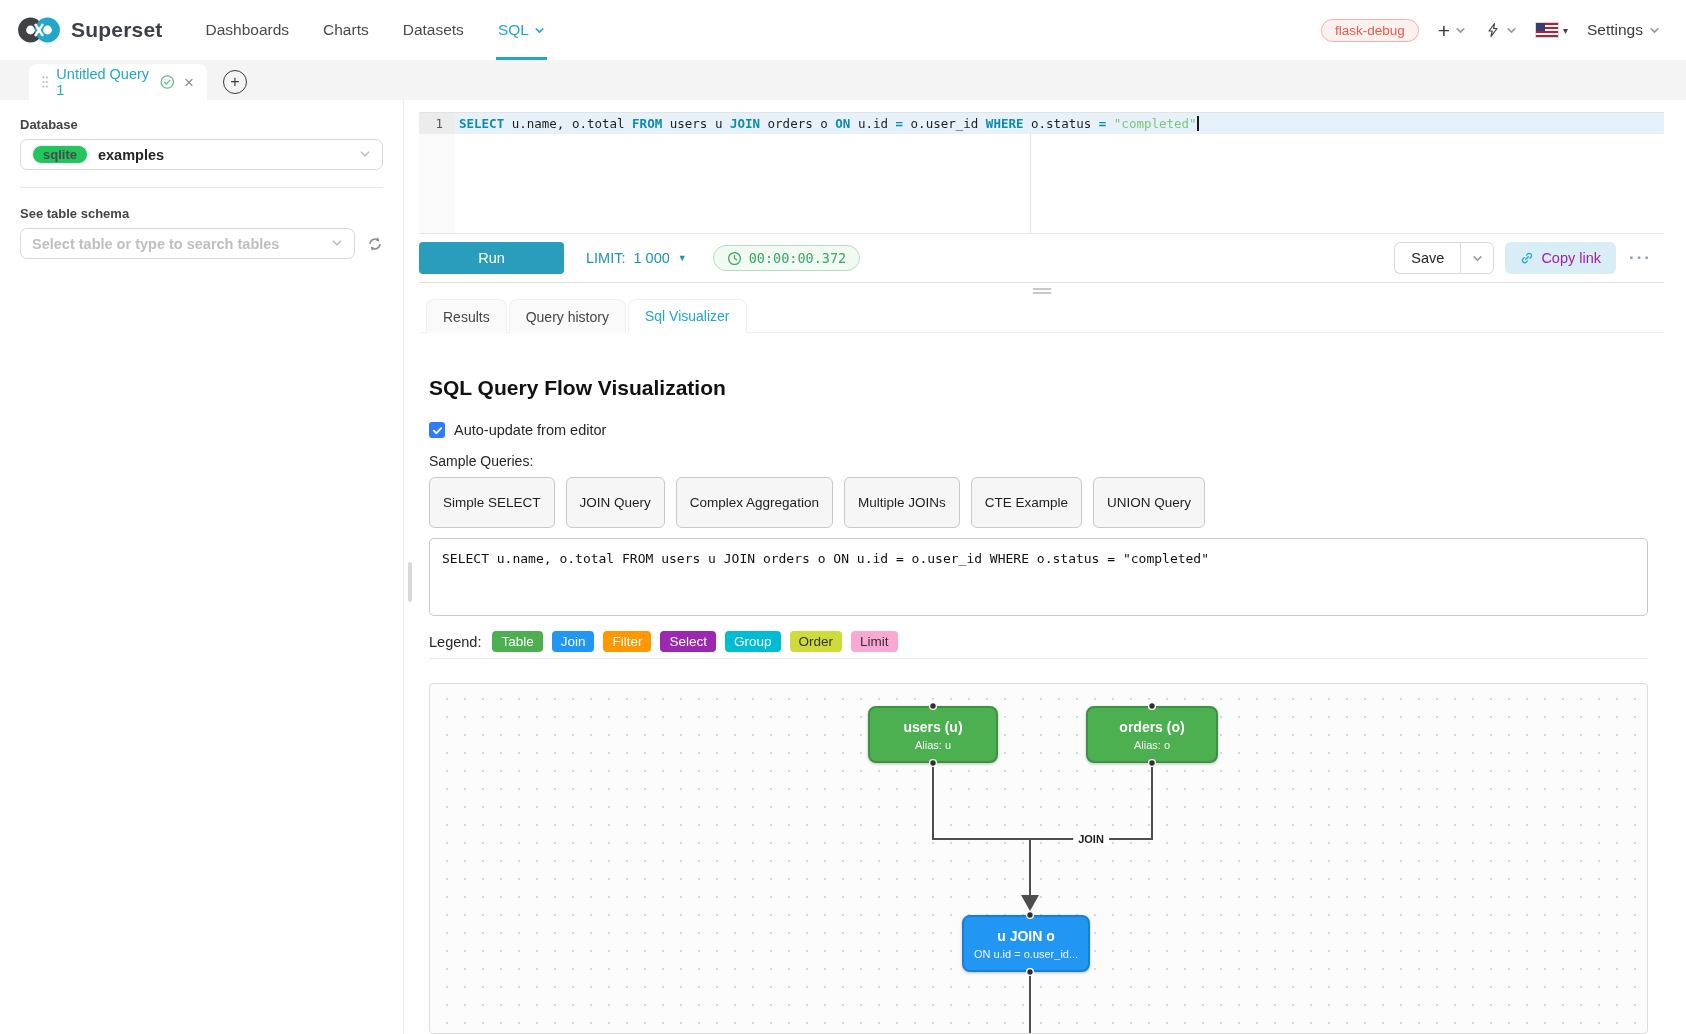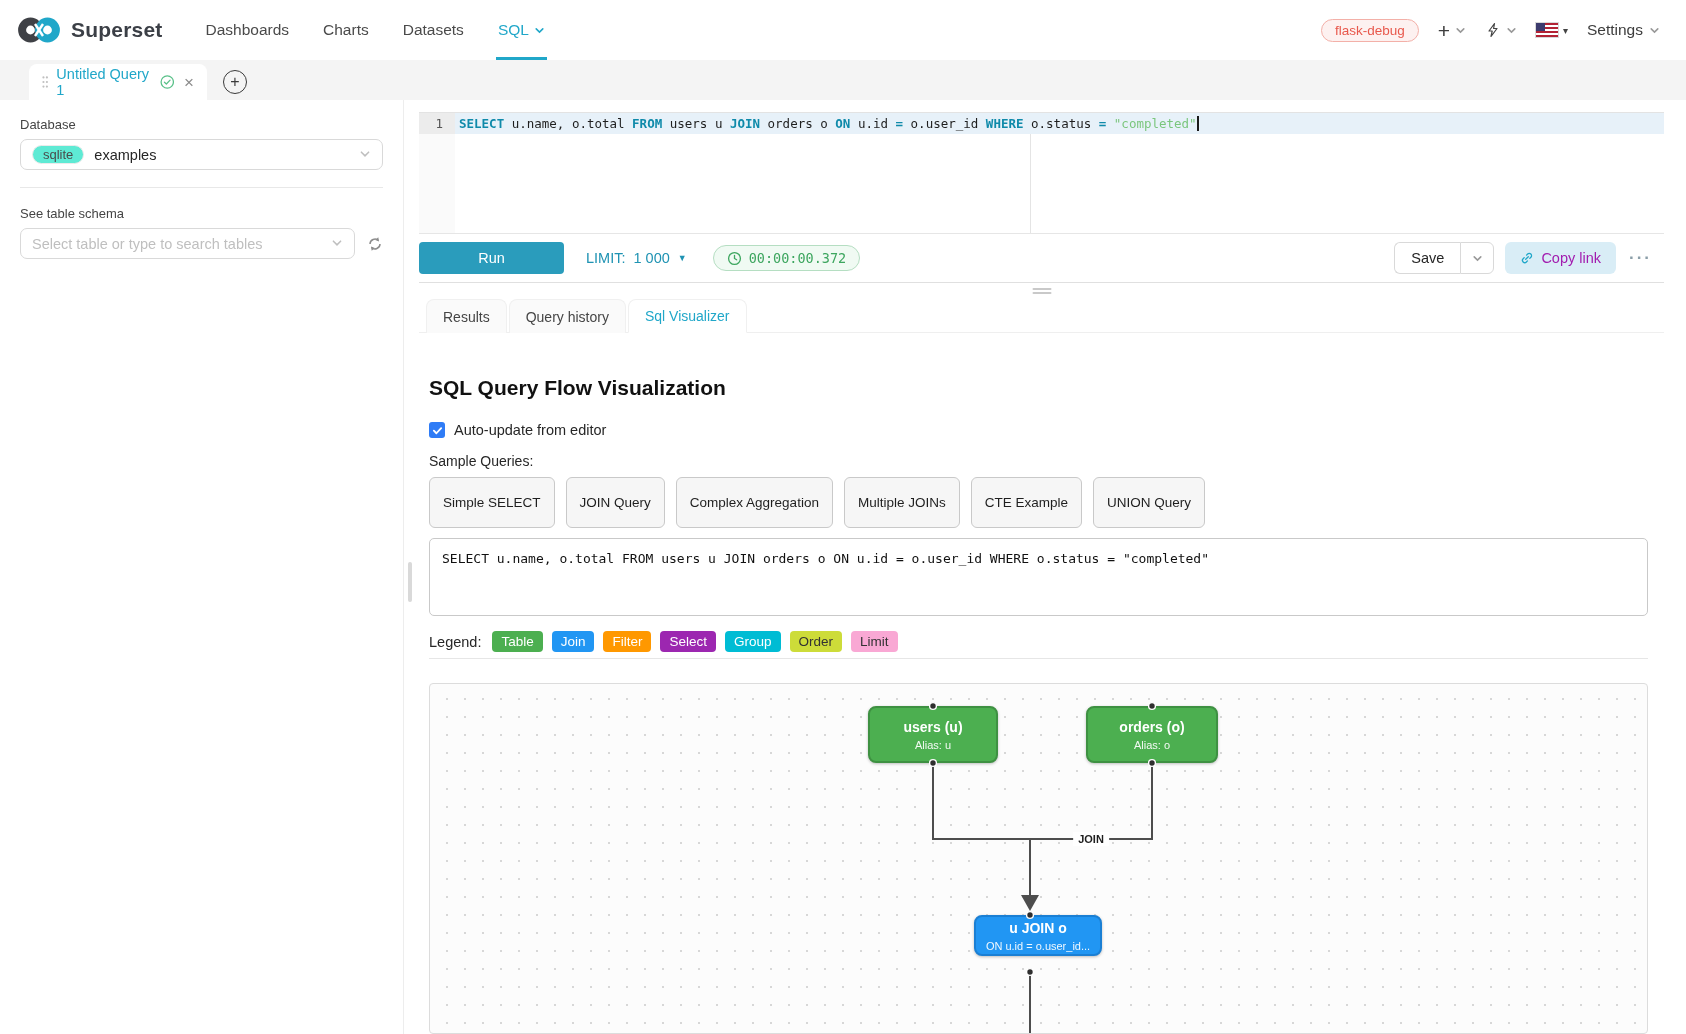--- a/index.html
+++ b/index.html
@@ -30,33 +30,33 @@
 
   
   .tabstrip { height:40px; background:#f4f4f4; display:flex; align-items:flex-end; padding-left:29px; }
   .query-tab { height:36px; width:178px; background:#fff; border-radius:8px 8px 0 0; display:flex; align-items:center; gap:8px; padding:0 13px; cursor:pointer; }
   .query-tab-title { color:#20a7c9; font-size:14.5px; }
   .tab-close { color:#8c8c8c; font-size:17px; line-height:1; margin-left:2px; cursor:pointer; }
   .newtab-btn { width:24px; height:24px; border:1.6px solid #3a3a3a; border-radius:50%; display:flex; align-items:center; justify-content:center; font-size:16px; color:#3a3a3a; margin:0 0 6px 16px; cursor:pointer; }
 
   
   .content-row { display:flex; height:934px; }
-  .sidebar { width:403px; padding:17px 20px 0; }
+  .sidebar { width:403px; padding:17px 20px 0;font-weight:bold; }
   .rail { width:16px; position:relative; border-left:1px solid #ededed; }
   .rail-handle { position:absolute; left:4px; top:462px; width:4px; height:40px; border-radius:2px; background:#d9d9d9; cursor:col-resize; }
   .main-pane { flex:1; padding-right:22px; display:flex; flex-direction:column; }
 
   
   .field-label { font-size:13px; color:#454545; margin:0 0 7px; }
   .group-db { margin-top:0; }
   .group-schema { margin-top:20px; }
   .select-row { display:flex; align-items:center; gap:12px; }
   .select { flex:1; height:31px; border:1px solid #d9d9d9; border-radius:7px; background:#fff; display:flex; align-items:center; gap:10px; padding:0 11px; cursor:pointer; }
   .select .sel-chev { margin-left:auto; color:#bfbfbf; }
-  .engine-pill { background:#5eead4; border:1px solid #ebebeb; border-radius:11px; padding:1px 10px; font-size:13px; color:#4a4a4a; }
+  .engine-pill { background:#22c55e; border:1px solid #ebebeb; border-radius:11px; padding:1px 10px; font-size:13px; color:#4a4a4a; }
   .select-value { font-size:14.5px; color:#262626; }
   .placeholder { color:#bfbfbf; font-size:14.5px; }
   .sidebar-divider { height:1px; background:#e8e8e8; margin:17px 0 18px; }
   .refresh-btn { display:flex; align-items:center; cursor:pointer; }
 
   
   .editor { position:relative; margin-top:12px; height:132px; border-top:1px solid #e3e3e3; border-bottom:1px solid #e6e6e6; background:#fff; overflow:hidden; cursor:text; }
   .editor::before { content:""; position:absolute; left:0; top:0; bottom:0; width:36px; background:#fafafa; }
   .print-margin { position:absolute; left:611px; top:0; bottom:0; width:1px; background:#e4e4e4; }
   .ed-row { position:relative; display:flex; line-height:21px; font-size:12.5px; }
@@ -334,21 +334,21 @@
 
         <div class="flow-canvas">
             <div class="flow-node" style="left: 438px; top: 22px; width: 130px; height: 57px; background: rgb(76, 175, 80); border-color: rgb(62, 145, 66);">
               <div class="flow-node-title">users (u)</div>
               <div class="flow-node-sub">Alias: u</div>
             </div>
             <div class="flow-node" style="left: 656px; top: 22px; width: 132px; height: 57px; background: rgb(76, 175, 80); border-color: rgb(62, 145, 66);">
               <div class="flow-node-title">orders (o)</div>
               <div class="flow-node-sub">Alias: o</div>
             </div>
-            <div class="flow-node" style="left: 544px; top: 231px; width: 128px; height: 41px; background: rgb(33, 150, 243); border-color: rgb(26, 127, 212);">
+            <div class="flow-node" style="left: 532px; top: 231px; width: 128px; height: 57px; background: rgb(33, 150, 243); border-color: rgb(26, 127, 212);">
               <div class="flow-node-title">u JOIN o</div>
               <div class="flow-node-sub">ON u.id = o.user_id...</div>
             </div>
             <svg class="edge-layer" width="1219" height="351">
               <path d="M503 79 L503 155 L600 155" class="edge"></path>
               <path d="M722 79 L722 155 L600 155" class="edge"></path>
               <path d="M600 155 L600 214" class="edge"></path>
               <path d="M600 288 L600 351" class="edge"></path>
               <polygon points="600,227 591,211 609,211" class="edge-arrow"></polygon>
               <circle cx="503" cy="22" r="3.4" class="handle-dot"></circle>

